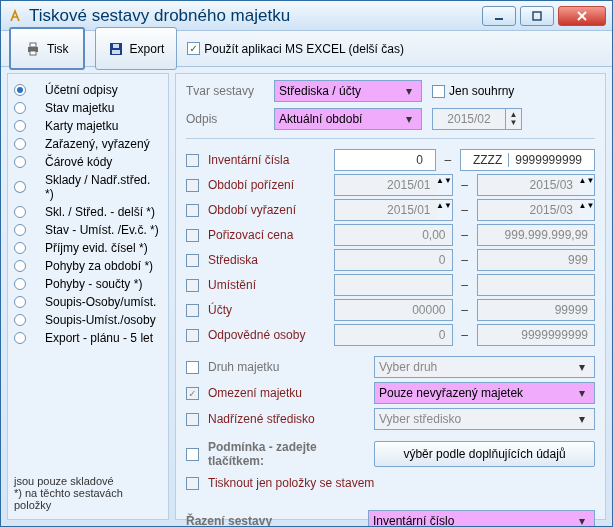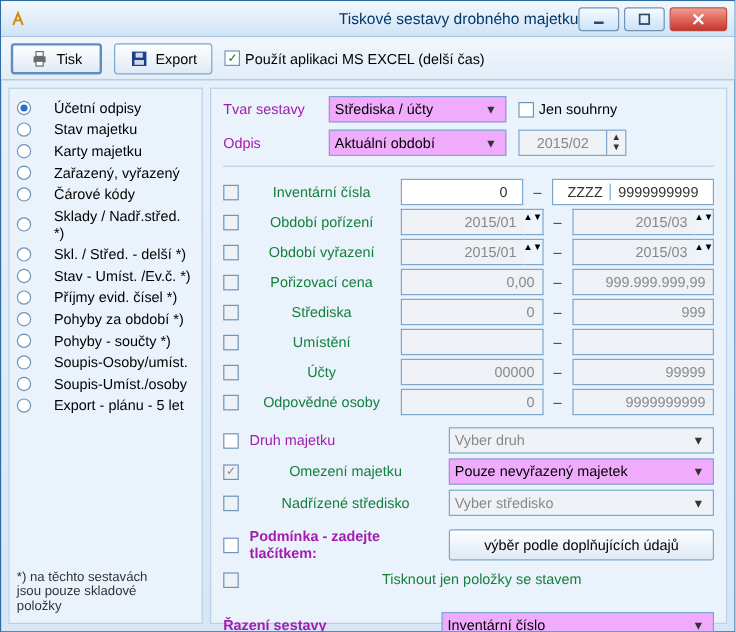--- a/index.html
+++ b/index.html
@@ -18,38 +18,38 @@
     box-shadow:0 0 4px rgba(0,0,0,0.3);
   }
   .titlebar {
     height:30px;
     background: linear-gradient(#f3f8fd,#cfe3f6);
     display:flex; align-items:center;
     padding:0 6px;
     border-bottom:1px solid #a8c4e0;
   }
   .titlebar .app-icon { width:16px;height:16px;margin-right:6px; display:flex;align-items:center;justify-content:center;color:#d48a00;font-weight:bold;}
-  .titlebar .title { flex:1; color:#003a6b; font-size:13px;text-align:right;}
+  .titlebar .title { flex:1; color:#003a6b; font-size:17px;}
   .win-btns { display:flex; gap:4px;}
   .win-btn {
     width:34px;height:20px;border:1px solid #6f94b8;border-radius:3px;
     background:linear-gradient(#f5faff,#cee3f6);
     display:flex;align-items:center;justify-content:center;
     font-size:11px;color:#2a4d6e;
   }
   .win-btn.close { border-color:#b84a3f; background:linear-gradient(#f49a8e,#c9352a); color:#fff; width:48px;}
   .toolbar {
     height:36px;
     padding:4px 8px;
     display:flex; align-items:center; gap:10px;
     border-bottom:1px solid #a8c4e0;
     background:linear-gradient(#f2f7fc,#e2edf8);
   }
   .toolbtn {
-    height:26px; padding:0 12px;
+    height:43px; padding:0 12px;
     border:1px solid #7da7cf; border-radius:3px;
     background:linear-gradient(#fdfefe,#dfeaf5);
     display:flex;align-items:center;gap:6px;
     color:#000;
   }
   .toolbtn.primary { border:2px solid #5f8cc0; padding:0 14px; }
   .toolbtn .ico { width:16px;height:16px;display:inline-block;}
   .ck { display:flex; align-items:center; gap:4px;}
   .ck .box, .chk {
     width:13px;height:13px;border:1px solid #6f94b8;background:#fff;
@@ -84,21 +84,21 @@
   }
   .toprow {
     display:grid;
     grid-template-columns: 80px 150px 1fr;
     row-gap:6px; column-gap:8px;
     align-items:center;
     padding-bottom:8px;
     border-bottom:1px solid #b8cfe5;
     margin-bottom:10px;
   }
-  .lbl { color:#a21caf;}
+  .lbl { color:#737373;}
   .combo, .txt {
     height:22px;border:1px solid #7da7cf;background:#f0abfc;
     display:flex;align-items:center;justify-content:space-between;
     padding:0 4px;
   }
   .combo { width:148px;}
   .combo .arrow, .spin .arrows { width:16px;text-align:center;color:#333;}
   .combo.wide { width:100%;}
   .spin {
     height:22px;border:1px solid #7da7cf;background:#eef4fb;
@@ -126,21 +126,21 @@
   .val-spin .arrows{border:1px solid #7da7cf;border-left:none;background:#eef4fb;width:16px;font-size:8px;display:flex;flex-direction:column;align-items:center;line-height:8px;padding:2px 0;}
   .sec2 { margin-top:10px; display:flex;flex-direction:column;gap:4px;}
   .sec2 .row2 { display:grid; grid-template-columns:16px 160px 1fr; align-items:center; gap:6px;}
   .sec2 .combo.wide { width:100%; }
   .sel-btn {
     height:26px; border:1px solid #7da7cf;border-radius:2px;background:linear-gradient(#fdfefe,#dfeaf5);
     display:flex;align-items:center;justify-content:center;padding:0 10px;
   }
   .chk.checked::after { content:"✓"; }
   .chk.disabled, .combo.disabled, .val-box.disabled, .spin.disabled { background:#eef2f6;color:#888;}
-  .dim { color:#15803d;text-align:center;}
+  .dim { color:#7f1d1d;}
   .sep { height:1px;background:#b8cfe5;margin:8px 0;}
   .bottom-row { display:grid;grid-template-columns:176px 1fr;align-items:center;gap:6px;margin-top:4px;}
   svg { display:block;}
 </style>
 </head>
 <body>
 
 <div class="window">
 
   <div class="titlebar">
@@ -250,22 +250,22 @@
         </div>
       <div class="radio-row">
           <span class="radio"></span>
           <span>Soupis-Umíst./osoby</span>
         </div>
       <div class="radio-row">
           <span class="radio"></span>
           <span>Export - plánu - 5 let</span>
         </div>
       <div class="note">
+        <div>jsou pouze skladové</div>
         <div>*) na těchto sestavách</div>
-        <div>jsou pouze skladové</div>
         <div>položky</div>
       </div>
     </div>
 
     <div class="main">
 
       <div class="toprow">
         <span class="lbl">Tvar sestavy</span>
         <div class="combo">
           <span>Střediska / účty</span>

